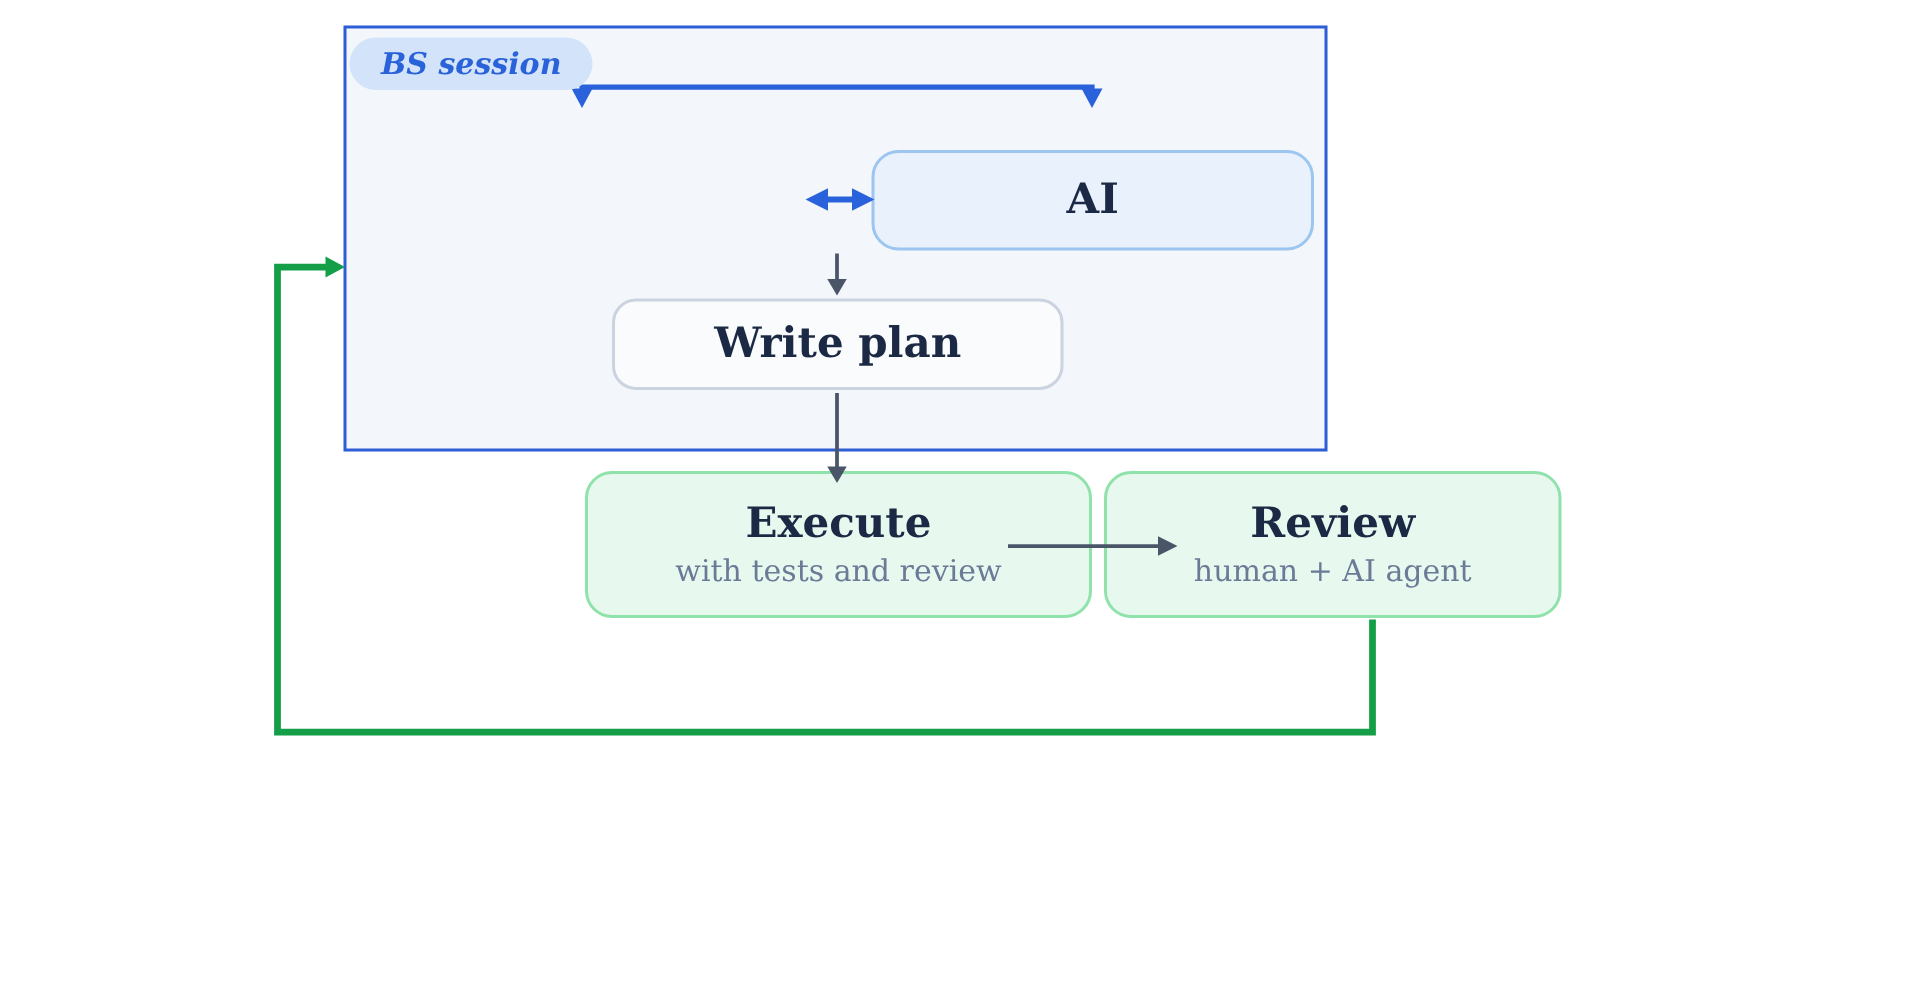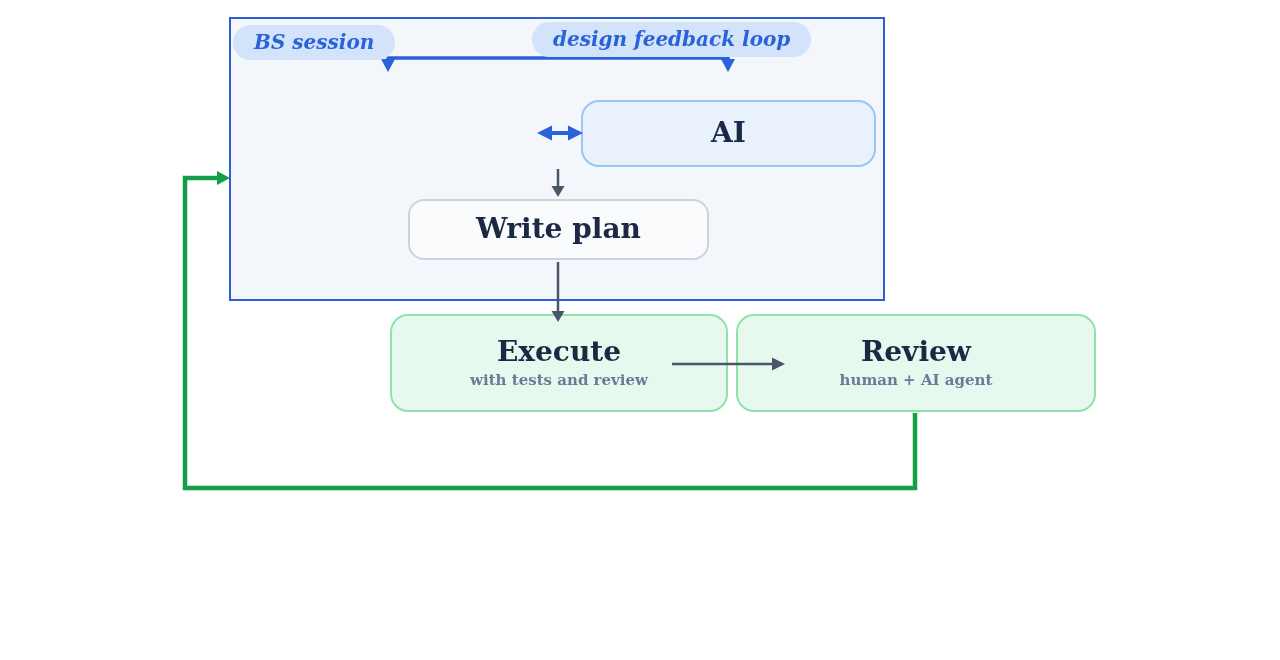--- a/index.html
+++ b/index.html
@@ -15,28 +15,28 @@
   }
   
   .node{
     position:absolute;box-sizing:border-box;display:flex;flex-direction:column;
     align-items:center;justify-content:center;z-index:2;border-radius:18px;
   }
   .node .title{
     font-size:28px;font-weight:700;color:var(--title-text);line-height:1.1;white-space:nowrap;
   }
   .node .subtitle{
-    font-size:15px;font-weight:700;color:var(--subtitle-text);line-height:1.2;
+    font-size:20px;font-weight:400;color:var(--subtitle-text);line-height:1.2;
     margin-top:4px;white-space:nowrap;
   }
   .node-human{left:240px;top:100px;width:296px;height:67px;background:var(--human-fill);border:2px solid var(--human-border);}
   .node-ai{left:581px;top:100px;width:295px;height:67px;background:var(--ai-fill);border:2px solid var(--ai-border);}
   .node-plan{left:408px;top:199px;width:301px;height:61px;border-radius:16px;background:var(--plan-fill);border:2px solid var(--plan-border);}
   .node-execute{left:390px;top:314px;width:338px;height:98px;background:var(--green-fill);border:2px solid var(--green-border);}
-  .node-review{left:736px;top:314px;width:360px;height:98px;background:var(--green-fill);border:2px solid var(--green-border);}
+  .node-review{left:736px;top:314px;width:305px;height:98px;background:var(--green-fill);border:2px solid var(--green-border);}
   
   .badge{
     position:absolute;height:35px;line-height:35px;border-radius:17.5px;
     font-size:20px;font-weight:700;white-space:nowrap;z-index:6;padding:0 21px;
   }
   .badge-blue{background:var(--blue-badge-bg);color:var(--blue-text);font-style:italic;}
   .badge-bs{left:233px;top:25px;}
   .badge-design{left:532px;top:22px;}
   .badge-results{left:330px;top:503px;background:var(--green-badge-bg);color:var(--green-text);}
   
@@ -103,15 +103,14 @@
       <polygon class="fill-slate" points="785,364 772,357.5 772,370.5"></polygon>
     </g>
 
     <g>
       <path class="stroke-green" stroke-width="4.5" stroke-linejoin="miter" d="M915 413 V488 H185 V178 H219"></path>
       <polygon class="fill-green" points="230,178 217,171 217,185"></polygon>
     </g>
   </svg>
 
   <div class="badge badge-blue badge-bs">BS session</div>
-  <div class="badge badge-blue badge-design">design feedback loop</div>
 
 </div>
 
 </body></html>

